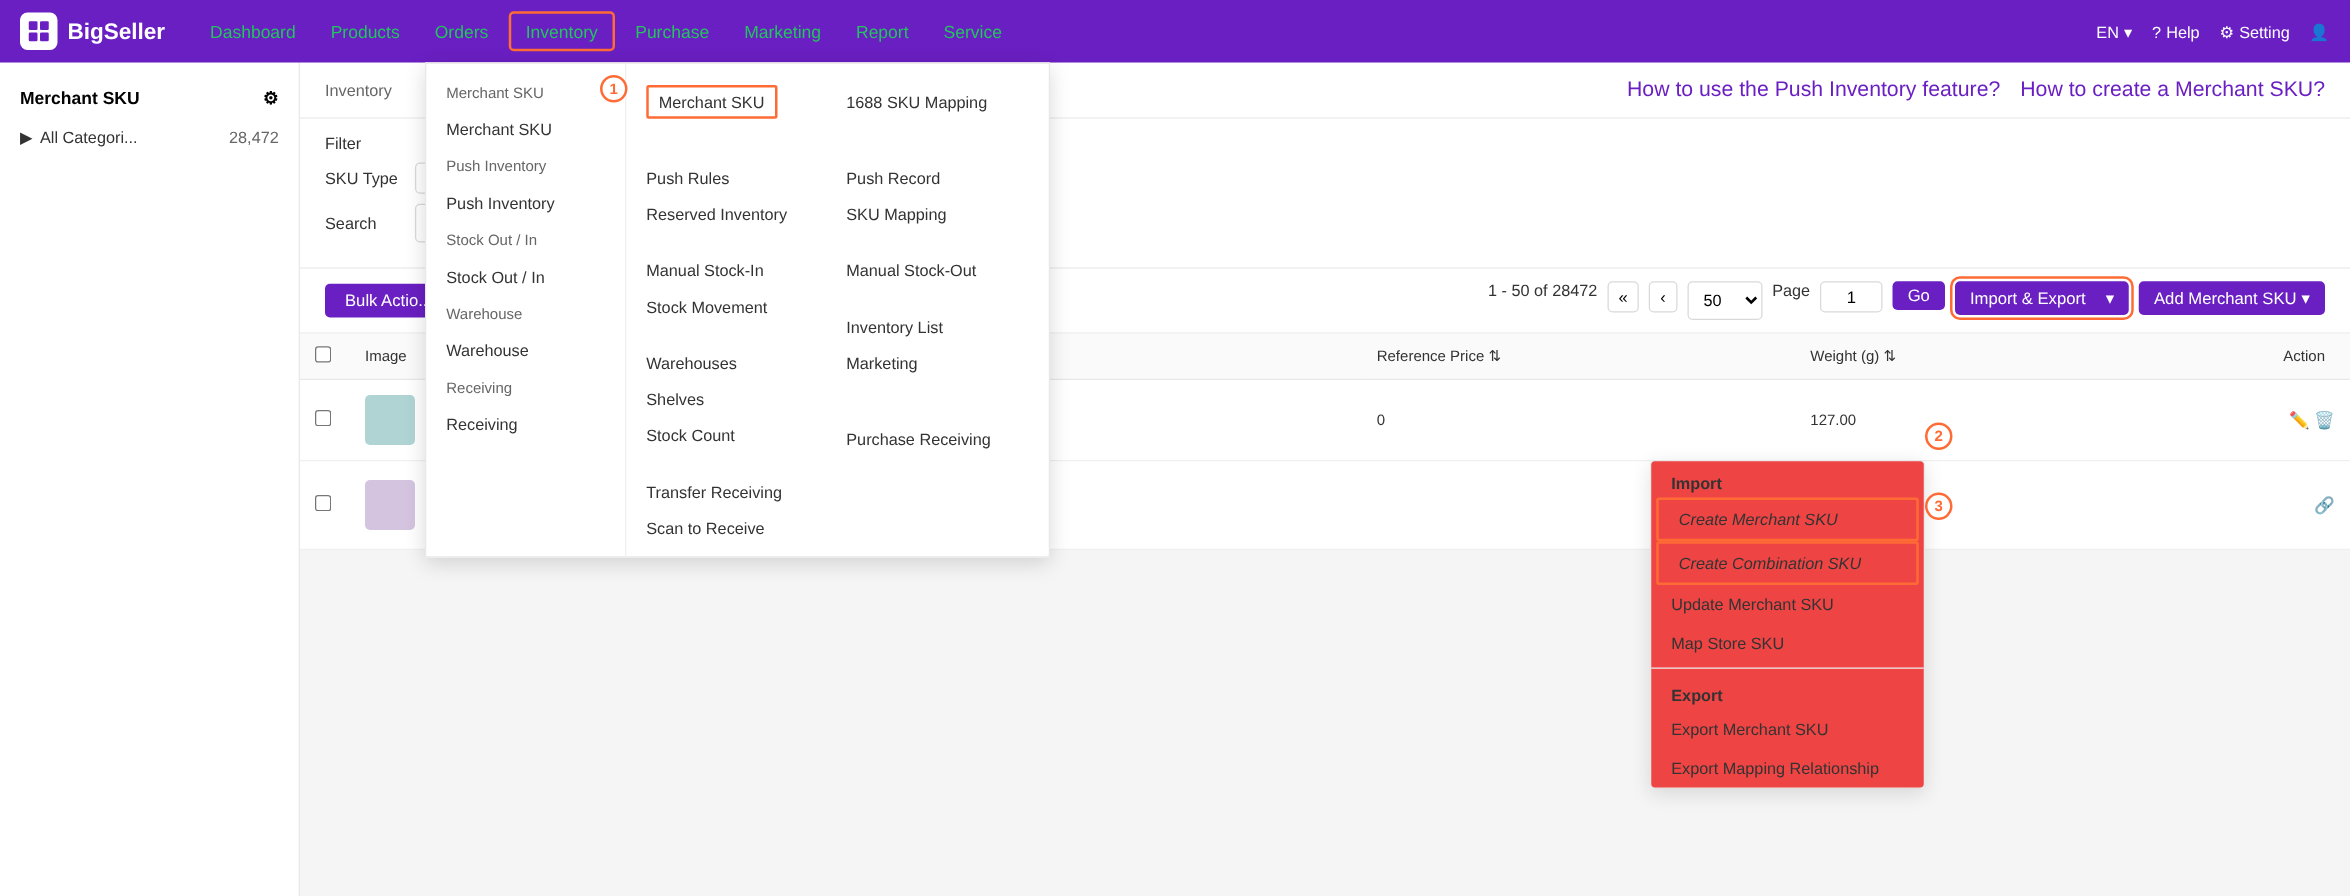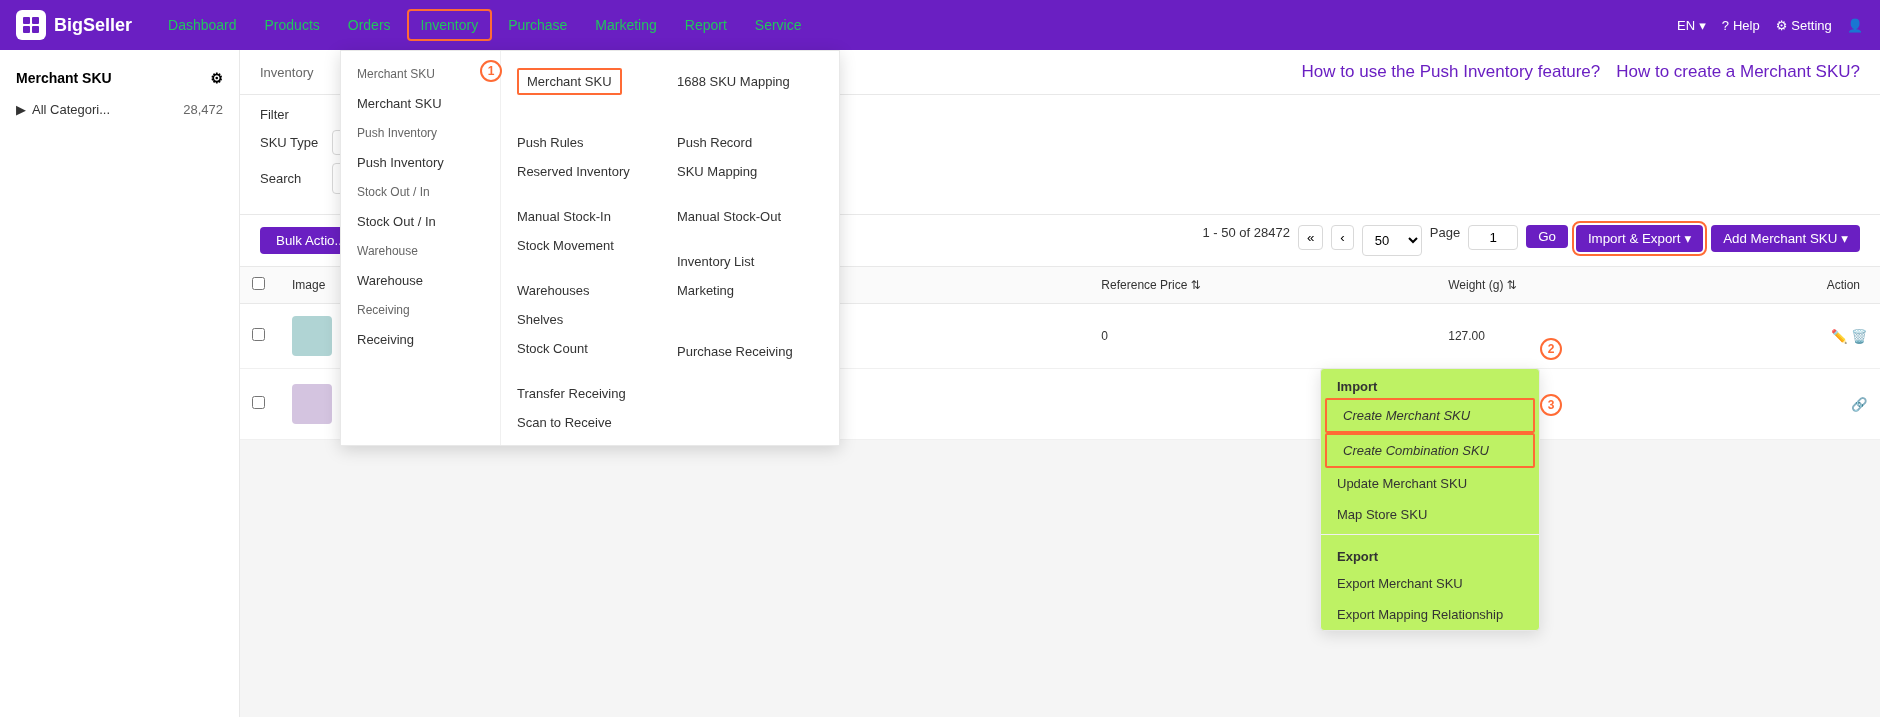--- a/index.html
+++ b/index.html
@@ -199,21 +199,21 @@
     }
     .import-export-btn {
       background: #6a1fc2;
       color: white;
       border: none;
       padding: 6px 12px;
       border-radius: 4px;
       cursor: pointer;
       display: flex;
       align-items: center;
-      gap: 4px;
+      gap: 16px;
       outline: 2px solid #ff6b35;
       outline-offset: 2px;
     }
     .add-btn {
       background: #6a1fc2;
       color: white;
       border: none;
       padding: 6px 12px;
       border-radius: 4px;
       cursor: pointer;
@@ -321,21 +321,21 @@
       border-radius: 2px;
       font-weight: 500;
       color: #333;
     }
 
     
     .ie-dropdown {
       position: absolute;
       top: 368px;
       right: 340px;
-      background: #bef264;
+      background: #ef4444;
       border: 1px solid #e8e8e8;
       box-shadow: 0 4px 16px rgba(0,0,0,0.12);
       z-index: 400;
       min-width: 220px;
       border-radius: 4px;
     }
     .ie-section-label {
       padding: 10px 16px 4px;
       font-weight: 600;
       font-size: 13px;

